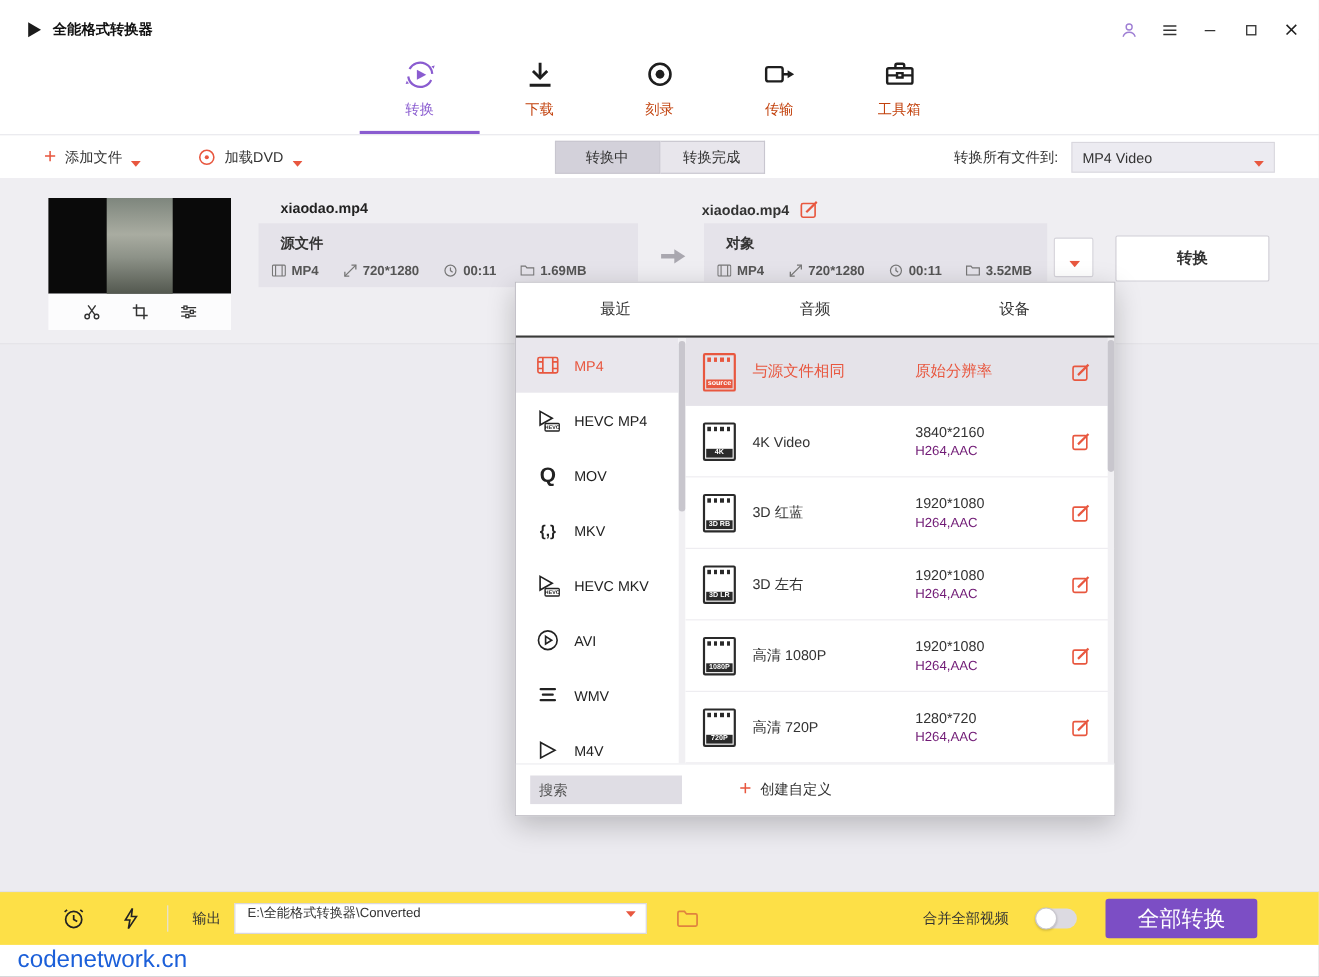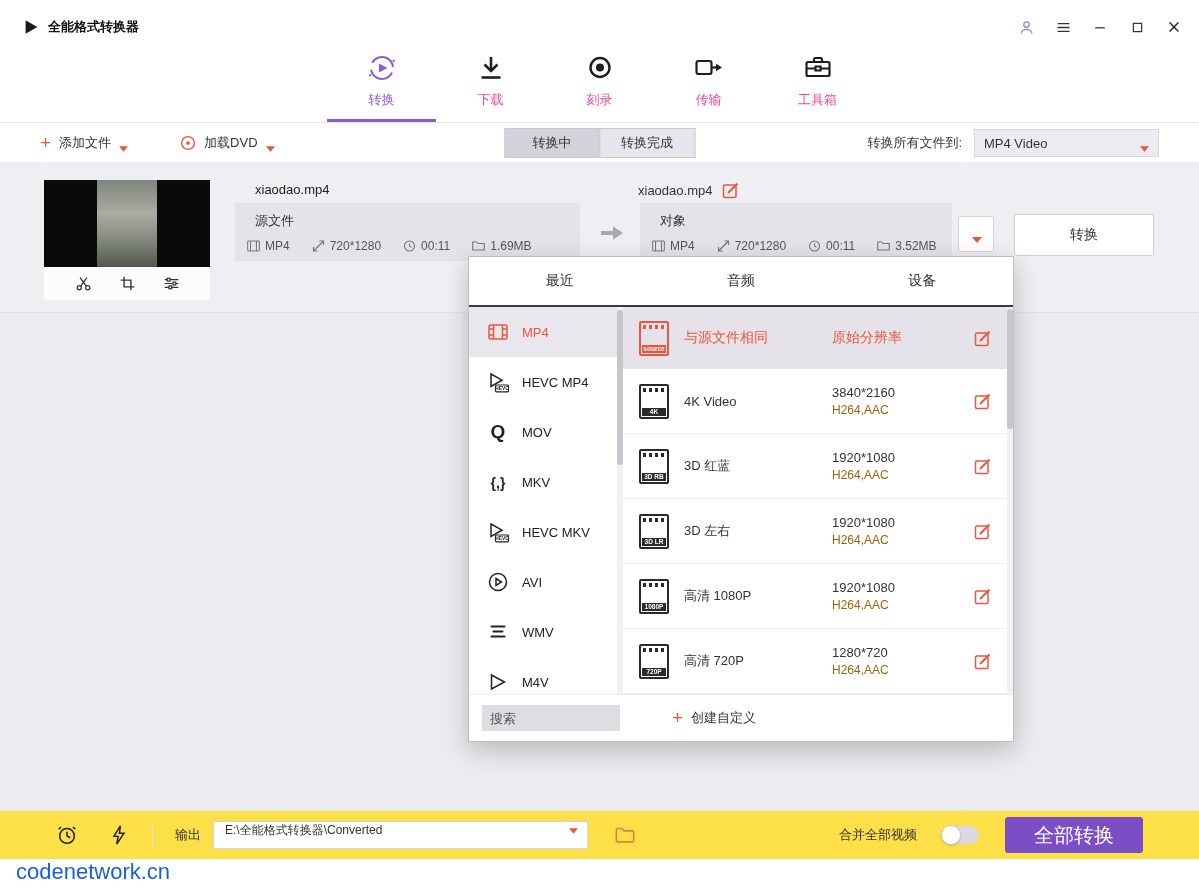--- a/index.html
+++ b/index.html
@@ -10,39 +10,39 @@
   .titlebar{position:absolute;top:0;left:0;right:0;height:36px;display:flex;align-items:flex-end;padding:0 16px 0 22px;background:#fff;}
   .app-logo{width:18px;height:18px;margin-right:8px;flex:none;}
   .app-title{font-weight:700;font-size:13px;color:#111;}
   .titlebar-right{margin-left:auto;display:flex;align-items:center;gap:19px;}
   .tb-btn{width:18px;height:18px;display:flex;align-items:center;justify-content:center;cursor:pointer;}
 
   
   .nav{position:absolute;top:36px;left:0;right:0;height:86px;display:flex;justify-content:center;background:#fff;}
   .nav-tab{width:109px;display:flex;flex-direction:column;align-items:center;justify-content:center;gap:8px;position:relative;cursor:pointer;padding-top:4px;}
   .nav-icon{width:30px;height:30px;}
-  .nav-label{font-size:13px;color:#ec4899;}
+  .nav-label{font-size:13px;color:#c2410c;}
   .nav-tab.active .nav-label{color:#8A5CD0;}
   .nav-tab.active::after{content:"";position:absolute;bottom:0;left:0;right:0;height:3px;background:#8A5CD0;}
 
   
   .toolbar{position:absolute;top:122px;left:0;right:0;height:40px;border-top:1px solid #E7E6EB;border-bottom:1px solid #E2E1E7;display:flex;align-items:center;padding:0 40px;background:#fff;}
   .tool-group{display:flex;align-items:center;gap:8px;cursor:pointer;margin-right:52px;}
   .plus-glyph{color:#E8573F;font-size:19px;line-height:14px;font-weight:400;}
   .caret{width:9px;height:6px;flex:none;}
   .mid-tabs{position:absolute;left:50%;transform:translateX(-50%);display:flex;}
   .seg{width:94px;height:28px;display:flex;align-items:center;justify-content:center;font-size:13px;border:1px solid #C8C6CF;cursor:pointer;color:#333;}
   .seg.active{background:#D3D1DA;}
   .seg.inactive{background:#E8E6EC;border-left:none;}
   .toolbar-right{margin-left:auto;display:flex;align-items:center;gap:12px;}
   .select-box{width:165px;height:26px;background:#ECEBF1;border:1px solid #D9D7DE;display:flex;align-items:center;justify-content:space-between;padding:0 9px;cursor:pointer;}
 
   
   .main{position:absolute;top:162px;left:0;right:0;height:648px;background:#ECEBF0;}
-  .file-row{position:absolute;top:0;left:0;right:0;height:150px;background:#EFEEF2;border-bottom:1px solid #E3E2E7;}
+  .file-row{position:absolute;top:0;left:0;right:0;height:150px;background:#EFEEF2;border-bottom:1px solid #E3E2E7;font-weight:bold;}
   .thumb{position:absolute;left:44px;top:18px;width:166px;height:120px;cursor:pointer;}
   .thumb-img{height:87px;background:#0a0a0a;display:flex;align-items:center;justify-content:center;}
   .thumb-photo{width:60px;height:87px;background:linear-gradient(180deg,#7e867d 0%,#a9aca1 38%,#8d9288 62%,#53584f 100%);}
   .thumb-tools{height:33px;background:#FCFCFD;display:flex;align-items:center;justify-content:center;gap:27px;}
   .thumb-tool{width:17px;height:17px;cursor:pointer;}
   .file-name{position:absolute;left:255px;top:20px;font-size:13px;color:#222;}
   .info-box{position:absolute;top:41px;height:58px;background:#E5E3EA;}
   .info-box .ib-title{padding:9px 0 0 20px;font-size:13px;color:#333;}
   .ib-meta{display:flex;align-items:center;gap:22px;padding:9px 0 0 12px;font-size:12px;color:#555;}
   .meta-item{display:flex;align-items:center;gap:5px;white-space:nowrap;}
@@ -76,21 +76,21 @@
   .pi-holes{position:absolute;top:2px;left:2px;right:2px;height:4px;background:repeating-linear-gradient(90deg,#2A2A2A 0 3px,transparent 3px 6px);}
   .pi-badge{position:absolute;bottom:1px;left:1px;right:1px;background:#2A2A2A;color:#fff;font-size:6.5px;line-height:8px;text-align:center;font-weight:bold;white-space:nowrap;overflow:hidden;}
   .preset-row.active .preset-icon{border-color:#E8573F;}
   .preset-row.active .pi-holes{background:repeating-linear-gradient(90deg,#E8573F 0 3px,transparent 3px 6px);}
   .preset-row.active .pi-badge{background:#E8573F;}
   .preset-name{width:148px;margin-left:15px;font-size:13px;color:#333;flex:none;}
   .preset-row.active .preset-name,.preset-row.active .preset-detail{color:#E8573F;font-size:14px;}
   .preset-detail{font-size:14px;}
   .preset-specs{flex:1;}
   .spec-res{font-size:13px;color:#333;}
-  .spec-codec{font-size:12px;color:#a16207;margin-top:3px;}
+  .spec-codec{font-size:12px;color:#701a75;margin-top:3px;}
   .preset-row .edit-ic{margin-left:auto;}
   .fp-footer{height:46px;flex:none;display:flex;align-items:center;border-top:1px solid #ECEBEF;background:#fff;}
   .fp-search{width:122px;height:26px;background:#DFDDE4;border:none;outline:none;margin-left:13px;padding:0 8px;font-size:13px;color:#333;font-family:inherit;}
   .fp-search::placeholder{color:#555;opacity:1;}
   .fp-create{display:flex;align-items:center;gap:8px;margin-left:52px;cursor:pointer;}
 
   
   .bottombar{position:absolute;top:810px;left:0;right:0;height:48px;background:#fde047;border-top:1px solid #E2E1E7;display:flex;align-items:center;padding:0 56px;}
   .bb-icon{width:22px;height:22px;cursor:pointer;flex:none;}
   .bb-divider{width:1px;height:24px;background:#E3E2E8;margin:0 22px;}

